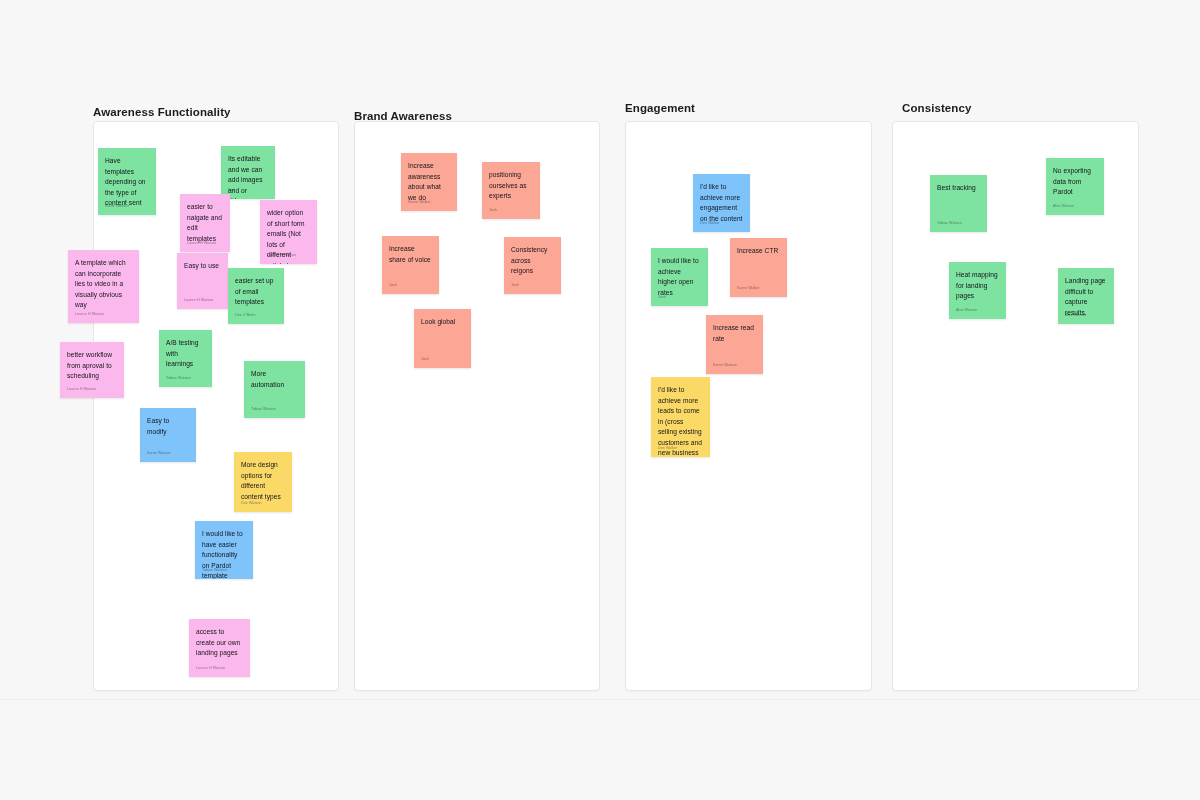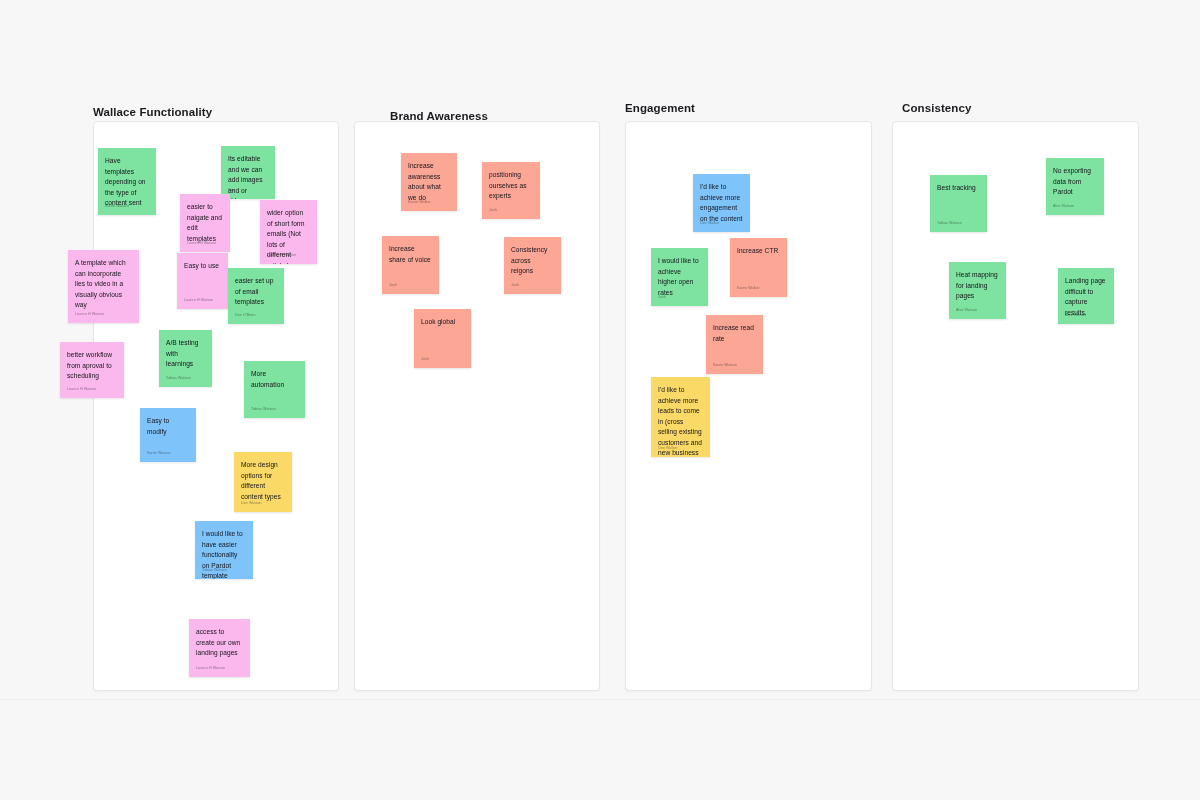--- a/index.html
+++ b/index.html
@@ -83,21 +83,21 @@
     width: 1200px;
     height: 1px;
     background: rgba(0,0,0,0.035);
   }
 </style>
 </head>
 <body style="background: rgb(247, 247, 248);">
 
 <div id="board">
     <div class="column" style="left: 0px; top: 0px;">
-      <div class="column-title" style="left: 93px; top: 106px; color: rgb(27, 27, 31);">Wallace Functionality</div>
+      <div class="column-title" style="left: 93px; top: 106px; color: rgb(27, 27, 31);">Awareness Functionality</div>
       <div class="column-frame" style="left: 93px; top: 121px; width: 244px; height: 568px; background: rgb(255, 255, 255); border-color: rgb(230, 230, 232);"></div>
     </div>
     <div class="note" style="left: 98px; top: 148px; width: 58px; height: 67px; background: rgb(126, 226, 160);">
       <span class="note-text" style="color: rgb(20, 20, 26);">Have templates depending on the type of content sent</span>
       <span class="note-author">Karim Wallace</span>
     </div>
     <div class="note" style="left: 221px; top: 146px; width: 54px; height: 53px; background: rgb(126, 226, 160);">
       <span class="note-text" style="color: rgb(20, 20, 26);">Its editable and we can add images and or videos</span>
       <span class="note-author">Dee</span>
     </div>
@@ -143,21 +143,21 @@
     </div>
     <div class="note" style="left: 195px; top: 521px; width: 58px; height: 58px; background: rgb(126, 196, 251);">
       <span class="note-text" style="color: rgb(20, 20, 26);">I would like to have easier functionality on Pardot template</span>
       <span class="note-author">Tobias Watson</span>
     </div>
     <div class="note" style="left: 189px; top: 619px; width: 61px; height: 58px; background: rgb(251, 184, 236);">
       <span class="note-text" style="color: rgb(20, 20, 26);">access to create our own landing pages</span>
       <span class="note-author">Lauren H Watson</span>
     </div>
     <div class="column" style="left: 0px; top: 0px;">
-      <div class="column-title" style="left: 354px; top: 110px; color: rgb(27, 27, 31); margin-left: 36px;">Brand Awareness</div>
+      <div class="column-title" style="left: 354px; top: 110px; color: rgb(27, 27, 31);">Brand Awareness</div>
       <div class="column-frame" style="left: 354px; top: 121px; width: 244px; height: 568px; background: rgb(255, 255, 255); border-color: rgb(230, 230, 232);"></div>
     </div>
     <div class="note" style="left: 401px; top: 153px; width: 56px; height: 58px; background: rgb(252, 166, 149);">
       <span class="note-text" style="color: rgb(20, 20, 26);">Increase awareness about what we do</span>
       <span class="note-author">Karen Walker</span>
     </div>
     <div class="note" style="left: 482px; top: 162px; width: 58px; height: 57px; background: rgb(252, 166, 149);">
       <span class="note-text" style="color: rgb(20, 20, 26);">positioning ourselves as experts</span>
       <span class="note-author">Josh</span>
     </div>

